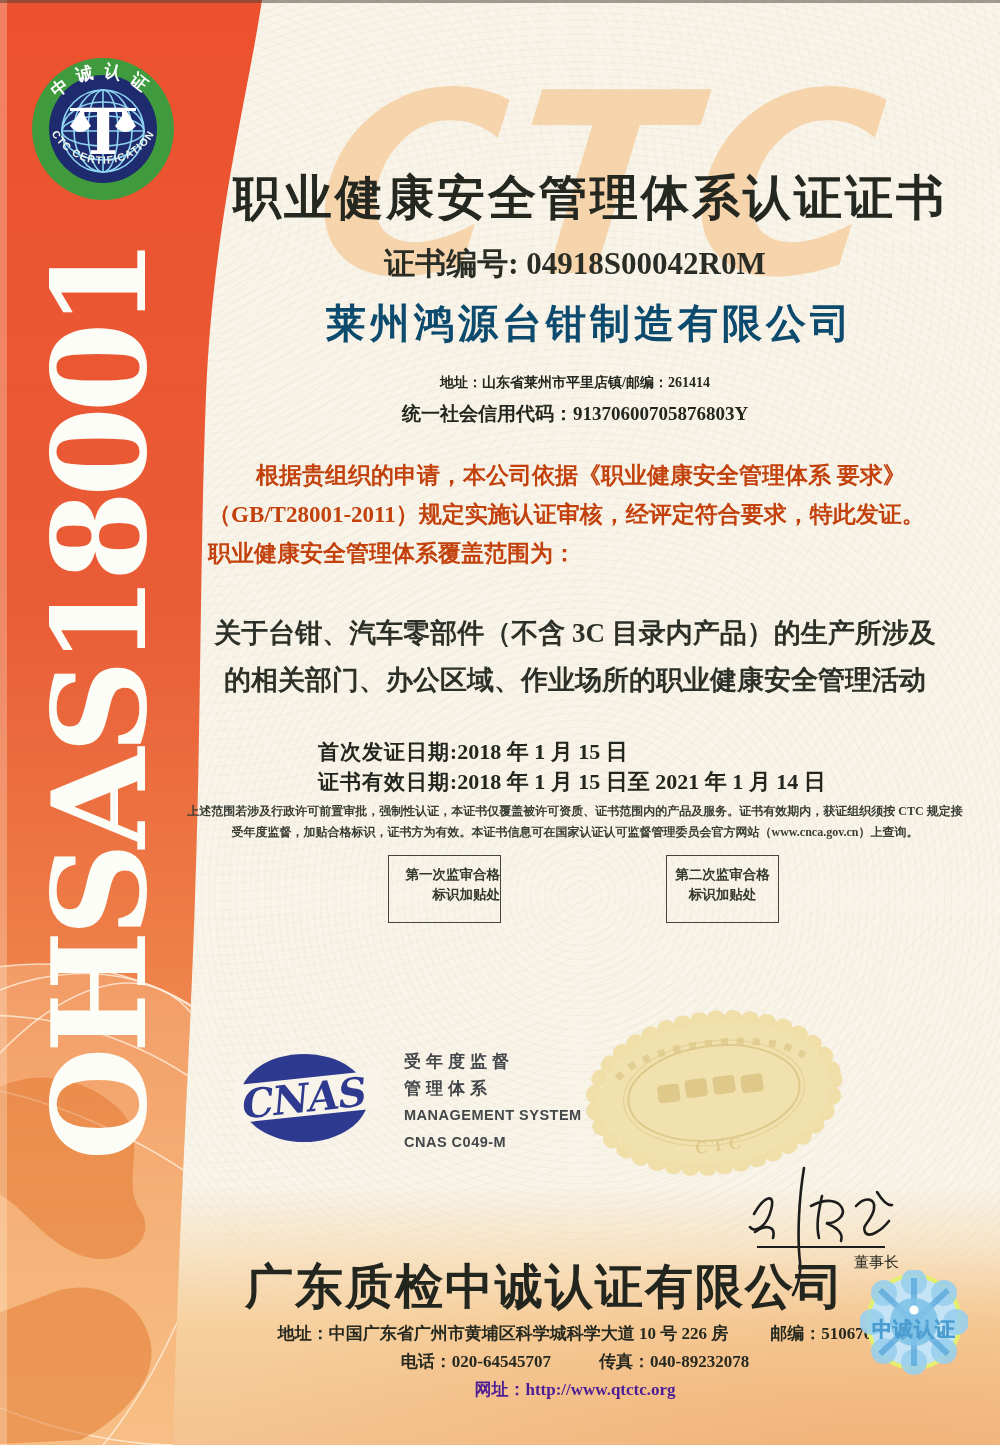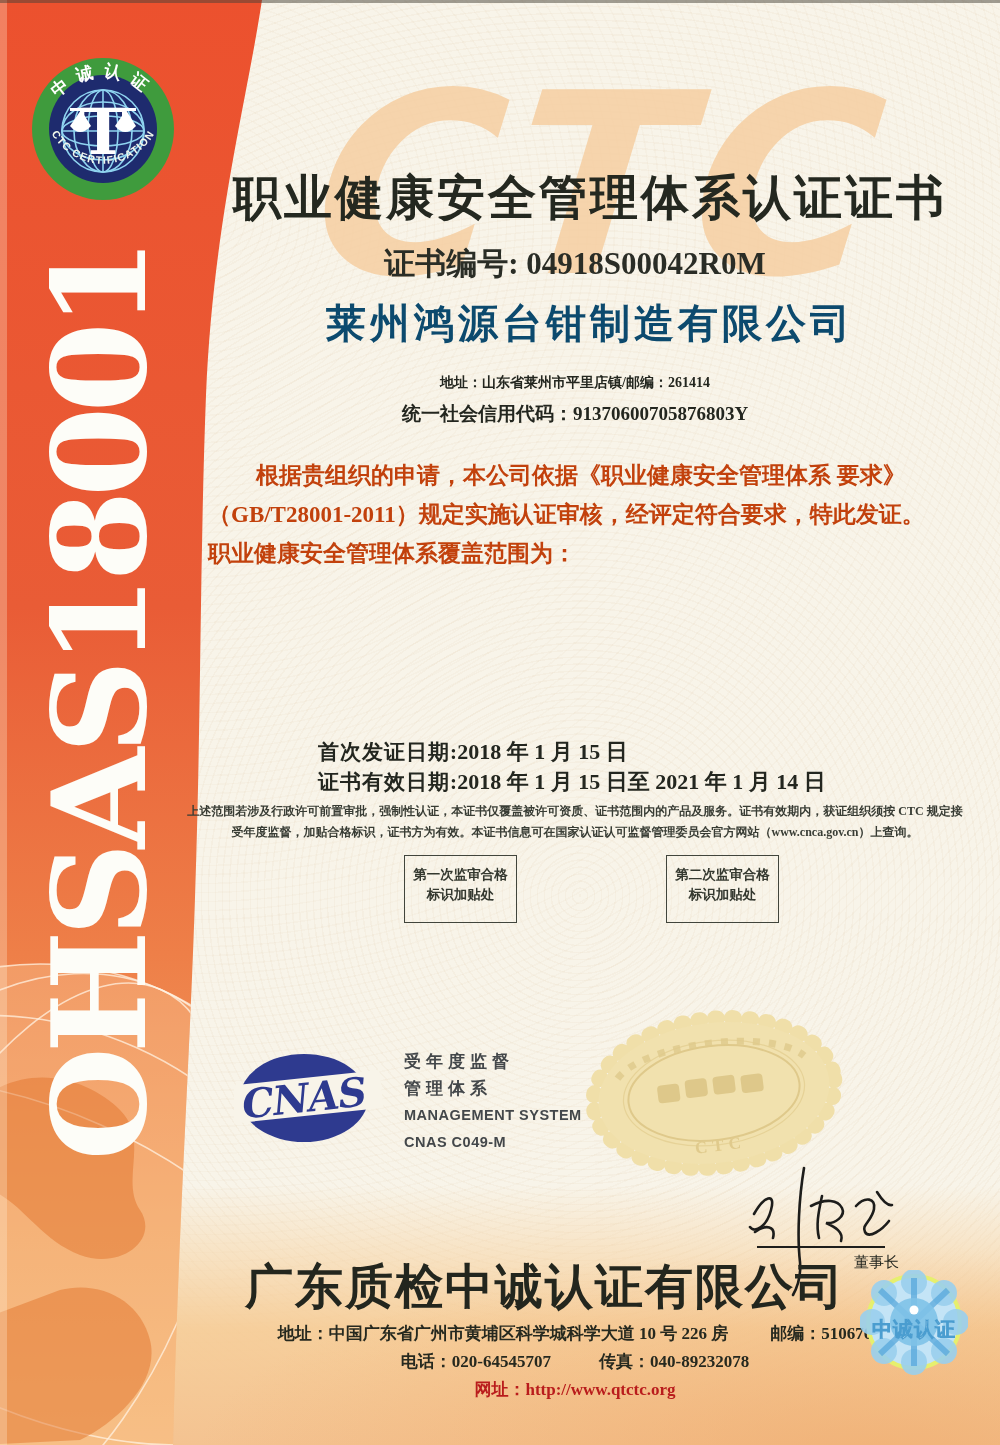--- a/index.html
+++ b/index.html
@@ -49,39 +49,39 @@
 
   .daterow{left:318px;top:737px;width:640px;font-size:21px;font-weight:700;white-space:nowrap;}
   .daterow .lab{display:inline-block;width:134px;letter-spacing:1px;}
   .daterow .val{font-size:22px;}
   .daterow2{top:767px;}
 
   .fineprint{left:115px;top:801px;width:920px;font-size:12px;line-height:21px;font-weight:600;color:#383c34;}
 
   .sticker{top:855px;width:111px;height:57px;border:1.5px solid #41453c;
     font-size:13.5px;line-height:20px;font-weight:600;text-align:center;padding-top:9px;color:#34382f;box-sizing:content-box;}
-  .sticker1{left:404px;}
+  .sticker1{left:388px;text-align:right;}
   .sticker2{left:666px;}
 
   .cnas-logo{left:234px;top:1044px;}
   .cnas-text{left:404px;top:1048px;font-size:17px;line-height:27px;font-weight:600;color:#43474a;letter-spacing:5px;white-space:nowrap;}
   .cnas-text .en{font-family:"Liberation Sans","DejaVu Sans",sans-serif;font-size:14.5px;letter-spacing:.5px;font-weight:600;}
 
   .gold-seal{left:580px;top:1005px;}
   .sig{left:738px;top:1164px;}
   .sig-line{left:757px;top:1246px;width:128px;height:2px;background:#1e1e1c;}
   .sig-role{left:854px;top:1253px;font-size:15px;font-weight:400;color:#22251e;}
 
   .issuer{left:170px;top:1255px;width:750px;font-family:"Liberation Sans","DejaVu Sans",sans-serif;
     font-weight:700;font-size:48px;letter-spacing:2px;color:#23261e;}
   .contact1{left:190px;top:1322px;width:770px;font-weight:700;font-size:17px;color:#26291f;}
   .contact1 .gap{display:inline-block;width:42px;}
   .contact2{left:190px;top:1350px;width:770px;font-weight:700;font-size:17px;color:#26291f;}
   .contact2 .gap{display:inline-block;width:48px;}
-  .contact3{left:190px;top:1378px;width:770px;font-weight:700;font-size:17px;color:#b91c1c;}
+  .contact3{left:190px;top:1378px;width:770px;font-weight:700;font-size:17px;color:#4c1d95;}
 
   .rosette{left:860px;top:1270px;}
 </style>
 </head>
 <body>
 
 <div class="texture"></div>
 
 <div class="watermark">CTC</div>
 
@@ -155,20 +155,24 @@
   <div class="abs ctr company">莱州鸿源台钳制造有限公司</div>
   <div class="abs ctr addr1">地址：山东省莱州市平里店镇/邮编：261414</div>
   <div class="abs ctr addr2">统一社会信用代码：91370600705876803Y</div>
 
   <div class="abs statement">
     <div class="ind">根据贵组织的申请，本公司依据《职业健康安全管理体系 要求》</div>
     <div>（GB/T28001-2011）规定实施认证审核，经评定符合要求，特此发证。</div>
     <div>职业健康安全管理体系覆盖范围为：</div>
   </div>
 
+  <div class="abs ctr scope">
+    <div>关于台钳、汽车零部件（不含 3C 目录内产品）的生产所涉及</div>
+    <div>的相关部门、办公区域、作业场所的职业健康安全管理活动</div>
+  </div>
 
   <div class="abs daterow">
     <span class="lab">首次发证日期:</span>
     <span class="val">2018 年 1 月 15 日</span>
   </div>
   <div class="abs daterow daterow2">
     <span class="lab">证书有效日期:</span>
     <span class="val">2018 年 1 月 15 日至 2021 年 1 月 14 日</span>
   </div>
 

